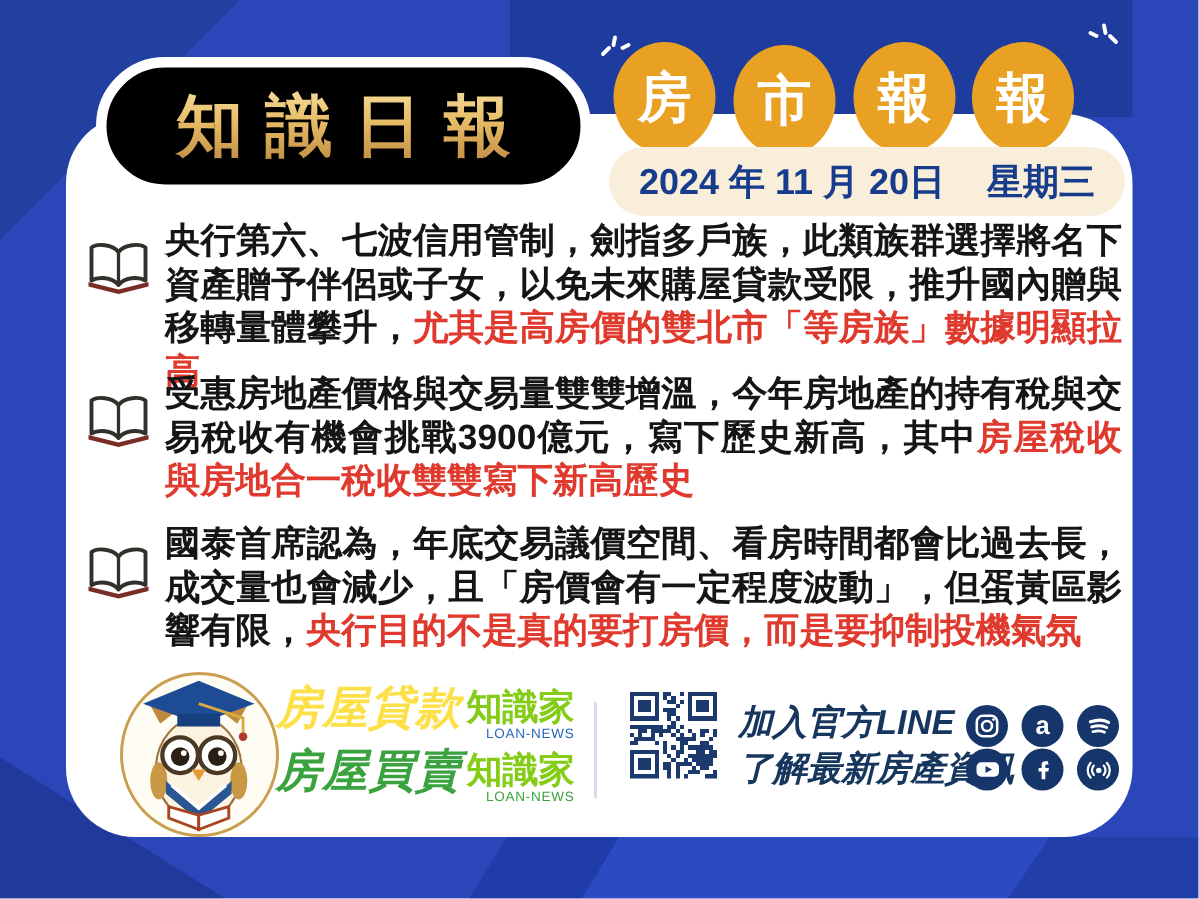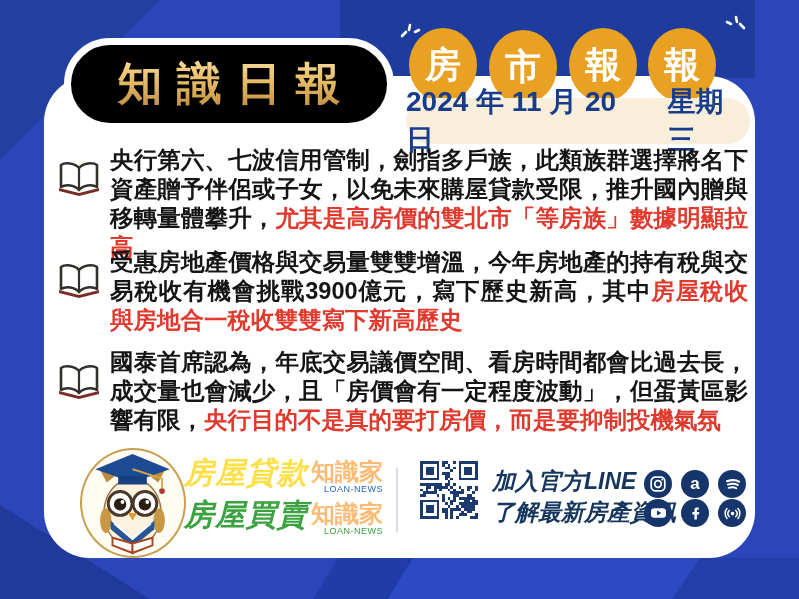--- a/index.html
+++ b/index.html
@@ -19,35 +19,35 @@
     background:linear-gradient(180deg,#F8E2A6 0%,#E7BC66 45%,#B9843C 100%);
     -webkit-background-clip:text;background-clip:text;color:transparent;}
   
   .topic{position:absolute;width:68px;height:74px;border-radius:50%;background:#E9A124;
     color:#fff;font-weight:900;font-size:36px;display:flex;align-items:center;justify-content:center;}
   .t0{left:409px;top:28px;} .t1{left:489px;top:30px;} .t2{left:569px;top:28px;} .t3{left:648px;top:28px;}
   .sparkle{position:absolute;}
   
   .date-bar{position:absolute;left:406px;top:98px;width:344px;height:46px;border-radius:23px;
     background:#F8EEDA;display:flex;align-items:center;justify-content:center;gap:28px;
-    color:#183C8C;font-size:28px;font-weight:800;}
+    color:#183C8C;font-size:24px;font-weight:800;}
   
   .bullet-icon{position:absolute;left:56px;width:46px;height:40px;}
   .para{position:absolute;left:110px;width:638px;font-size:23.5px;line-height:29px;
     font-weight:800;color:#151515;text-align:justify;word-break:break-all;}
   .para .hl{color:#E0392E;}
   
   .owl-badge{position:absolute;left:80px;top:448px;width:106px;height:110px;border-radius:50%;
     background:#FFFCF4;border:2.5px solid #C9A050;box-sizing:border-box;overflow:hidden;}
   .brands{position:absolute;left:184px;top:456px;}
   .brand-row{display:flex;align-items:flex-start;margin-bottom:4px;}
   .brand-main{font-size:30px;font-weight:900;font-style:italic;letter-spacing:1px;line-height:34px;}
   .brand-main.blue{color:#fde047;} .brand-main.green{color:#3AA23E;}
   .brand-col{display:flex;flex-direction:column;align-items:flex-end;margin-left:3px;margin-top:4px;}
-  .brand-suffix{font-size:24px;font-weight:900;color:#fdba74;line-height:24px;}
+  .brand-suffix{font-size:24px;font-weight:900;color:#84cc16;line-height:24px;}
   .brand-sub{font-size:9px;font-weight:400;letter-spacing:0.5px;line-height:10px;}
   .brand-sub.blue{color:#2768B6;} .brand-sub.green{color:#3AA23E;}
   .v-divider{position:absolute;left:396px;top:468px;width:2px;height:64px;background:#D7DCE8;}
   .qr{position:absolute;left:420px;top:461px;width:58px;height:58px;}
   .line-cta{position:absolute;left:492px;top:466px;color:#16365E;font-weight:900;font-size:23px;line-height:31px;font-style:italic;}
   .social{position:absolute;width:28px;height:28px;border-radius:50%;background:#16356B;
     display:flex;align-items:center;justify-content:center;color:#fff;}
   .s-a{font-size:17px;font-weight:800;line-height:1;padding-bottom:2px;}
 </style>
 </head>

